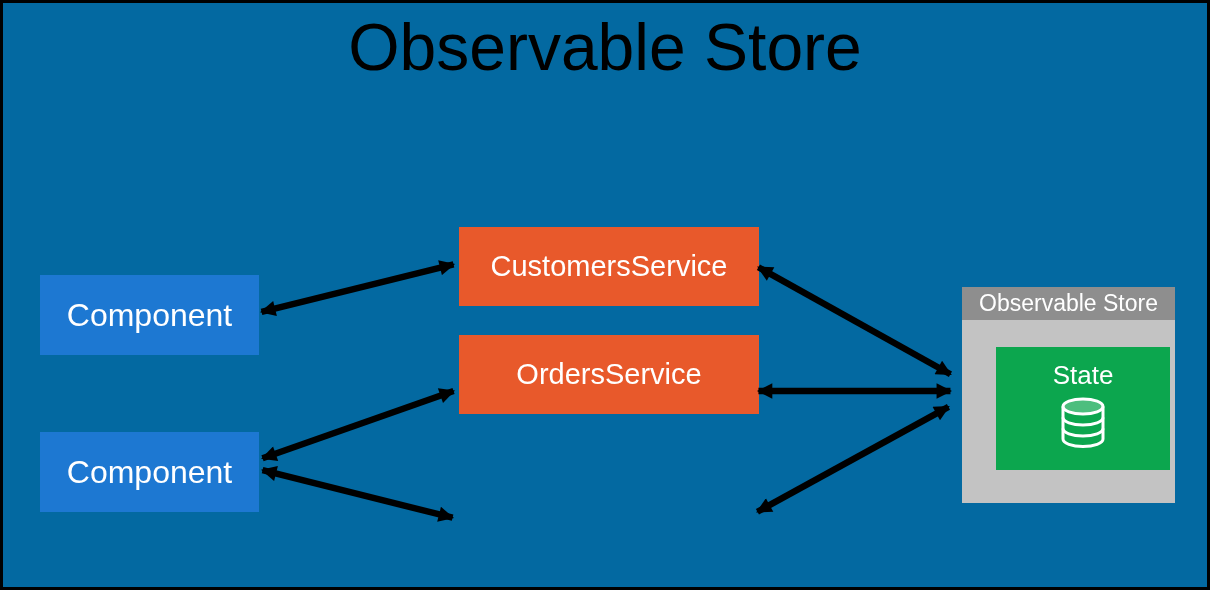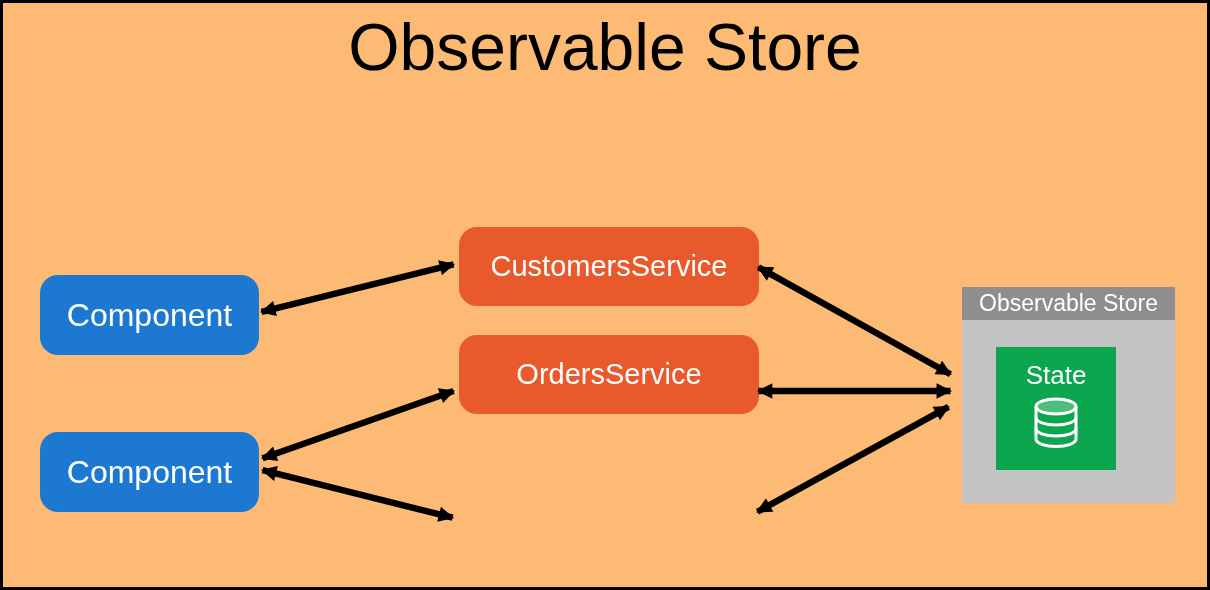--- a/index.html
+++ b/index.html
@@ -1,21 +1,21 @@
 <!DOCTYPE html>
 <html><head>
 <meta charset="utf-8">
 <style>
   html, body { margin: 0; padding: 0; background: #ffffff; }
   * { box-sizing: border-box; }
   #canvas {
     position: relative;
     width: 1210px;
     height: 590px;
-    background: #fdba74;
+    background: #0369a1;
     border: 3px solid #000000;
     overflow: hidden;
     font-family: "Liberation Sans", sans-serif;
   }
   .title {
     position: absolute;
     top: 8px;
     left: 0;
     width: 100%;
     text-align: center;
@@ -24,21 +24,20 @@
     color: #000000;
     white-space: nowrap;
   }
   .node {
     position: absolute;
     display: flex;
     align-items: center;
     justify-content: center;
     color: #ffffff;
     text-align: center;
-    border-radius: 18px;
   }
   .component {
     background: #1D78D2;
     width: 219px;
     height: 80px;
     font-size: 32px;
   }
   #component-1 { left: 37px; top: 272px; }
   #component-2 { left: 37px; top: 429px; }
   .service {
@@ -66,21 +65,21 @@
     font-size: 23px;
     display: flex;
     align-items: center;
     justify-content: center;
     white-space: nowrap;
   }
   .state-box {
     position: absolute;
     left: 34px;
     top: 60px;
-    width: 120px;
+    width: 174px;
     height: 123px;
     background: #0CA64E;
     display: flex;
     flex-direction: column;
     align-items: center;
   }
   .state-label {
     color: #ffffff;
     font-size: 26px;
     margin-top: 13px;

